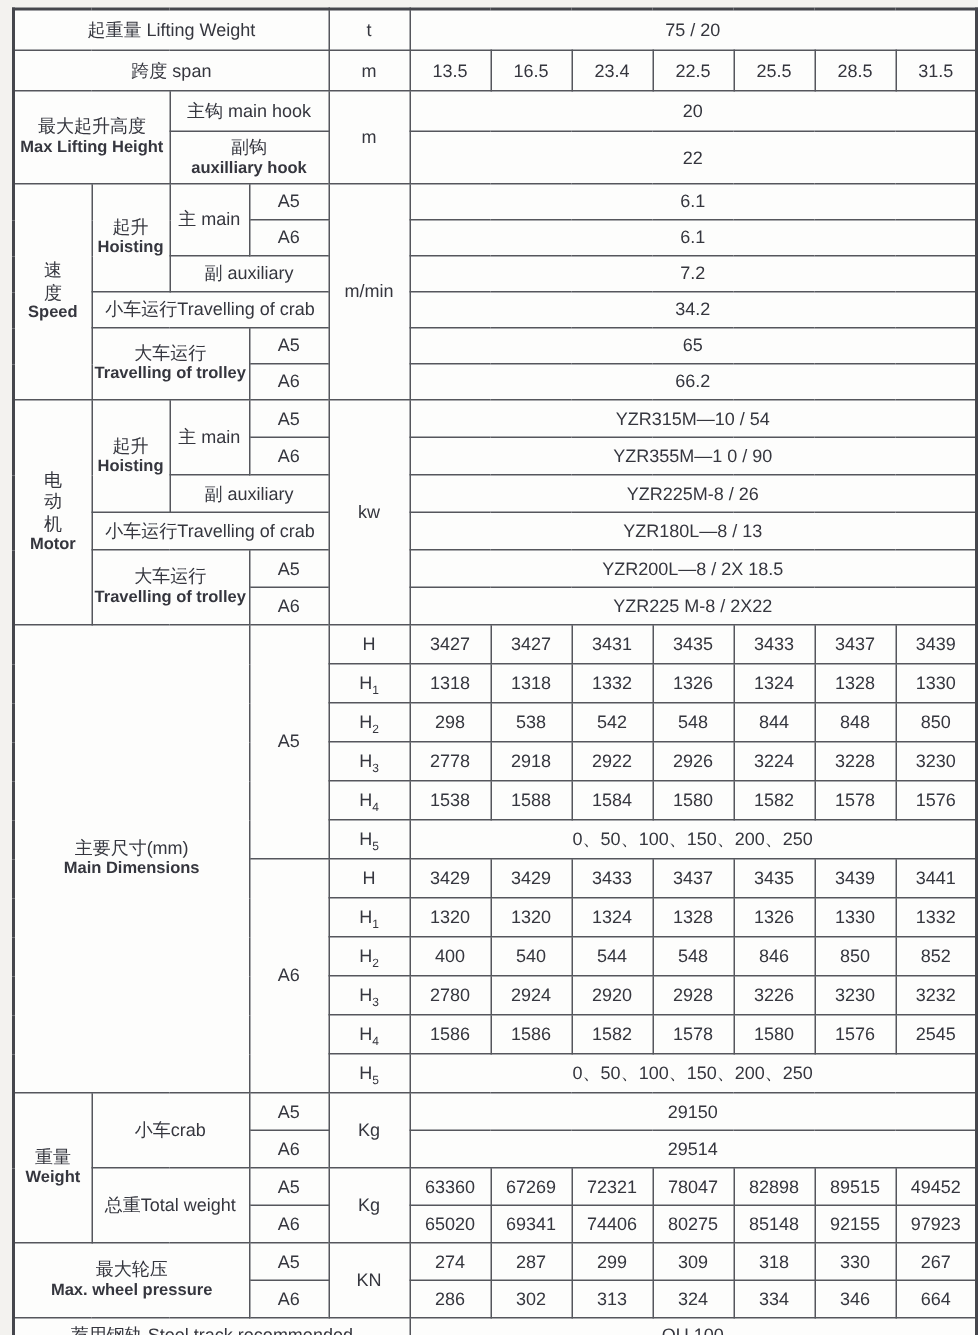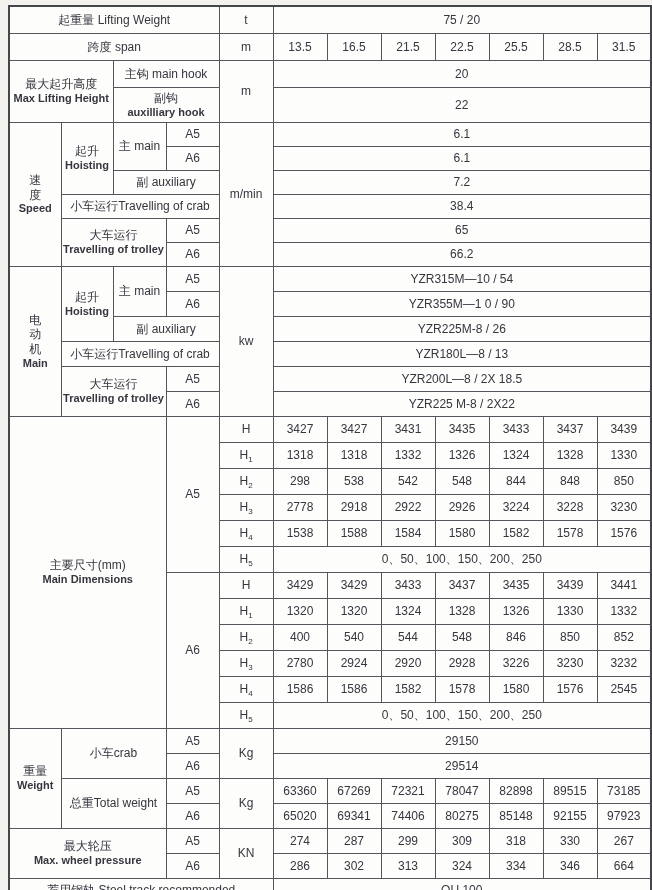--- a/index.html
+++ b/index.html
@@ -60,21 +60,21 @@
     <td colspan="4">起重量 Lifting Weight</td>
     <td>t</td>
     <td colspan="7">75 / 20</td>
   </tr>
 
   <tr class="r26">
     <td colspan="4">跨度 span</td>
     <td>m</td>
     <td>13.5</td>
     <td>16.5</td>
-    <td>21.5</td>
+    <td>23.4</td>
     <td>22.5</td>
     <td>25.5</td>
     <td>28.5</td>
     <td>31.5</td>
   </tr>
 
   <tr class="r26">
     <td colspan="2" rowspan="2">
       <span class="blk zh">最大起升高度</span>
       <span class="en">Max Lifting Height</span>
@@ -109,41 +109,41 @@
   <tr class="r23">
     <td>A6</td>
     <td colspan="7">6.1</td>
   </tr>
   <tr class="r23">
     <td colspan="2">副 auxiliary</td>
     <td colspan="7">7.2</td>
   </tr>
   <tr class="r23">
     <td colspan="3">小车运行Travelling of crab</td>
-    <td colspan="7">38.4</td>
+    <td colspan="7">34.2</td>
   </tr>
   <tr class="r23">
     <td colspan="2" rowspan="2">
       <span class="blk zh">大车运行</span>
       <span class="en">Travelling of trolley</span>
     </td>
     <td>A5</td>
     <td colspan="7">65</td>
   </tr>
   <tr class="r23">
     <td>A6</td>
     <td colspan="7">66.2</td>
   </tr>
 
   <tr class="r24">
     <td rowspan="6">
       <span class="blk zh">电</span>
       <span class="blk zh">动</span>
       <span class="blk zh">机</span>
-      <span class="en">Main</span>
+      <span class="en">Motor</span>
     </td>
     <td rowspan="3">
       <span class="blk zh">起升</span>
       <span class="en">Hoisting</span>
     </td>
     <td rowspan="2">主 main</td>
     <td>A5</td>
     <td rowspan="6">kw</td>
     <td colspan="7">YZR315M—10 / 54</td>
   </tr>
@@ -305,21 +305,21 @@
   <tr class="r24">
     <td colspan="2" rowspan="2">总重Total weight</td>
     <td>A5</td>
     <td rowspan="2">Kg</td>
     <td>63360</td>
     <td>67269</td>
     <td>72321</td>
     <td>78047</td>
     <td>82898</td>
     <td>89515</td>
-    <td>73185</td>
+    <td>49452</td>
   </tr>
   <tr class="r24">
     <td>A6</td>
     <td>65020</td>
     <td>69341</td>
     <td>74406</td>
     <td>80275</td>
     <td>85148</td>
     <td>92155</td>
     <td>97923</td>

